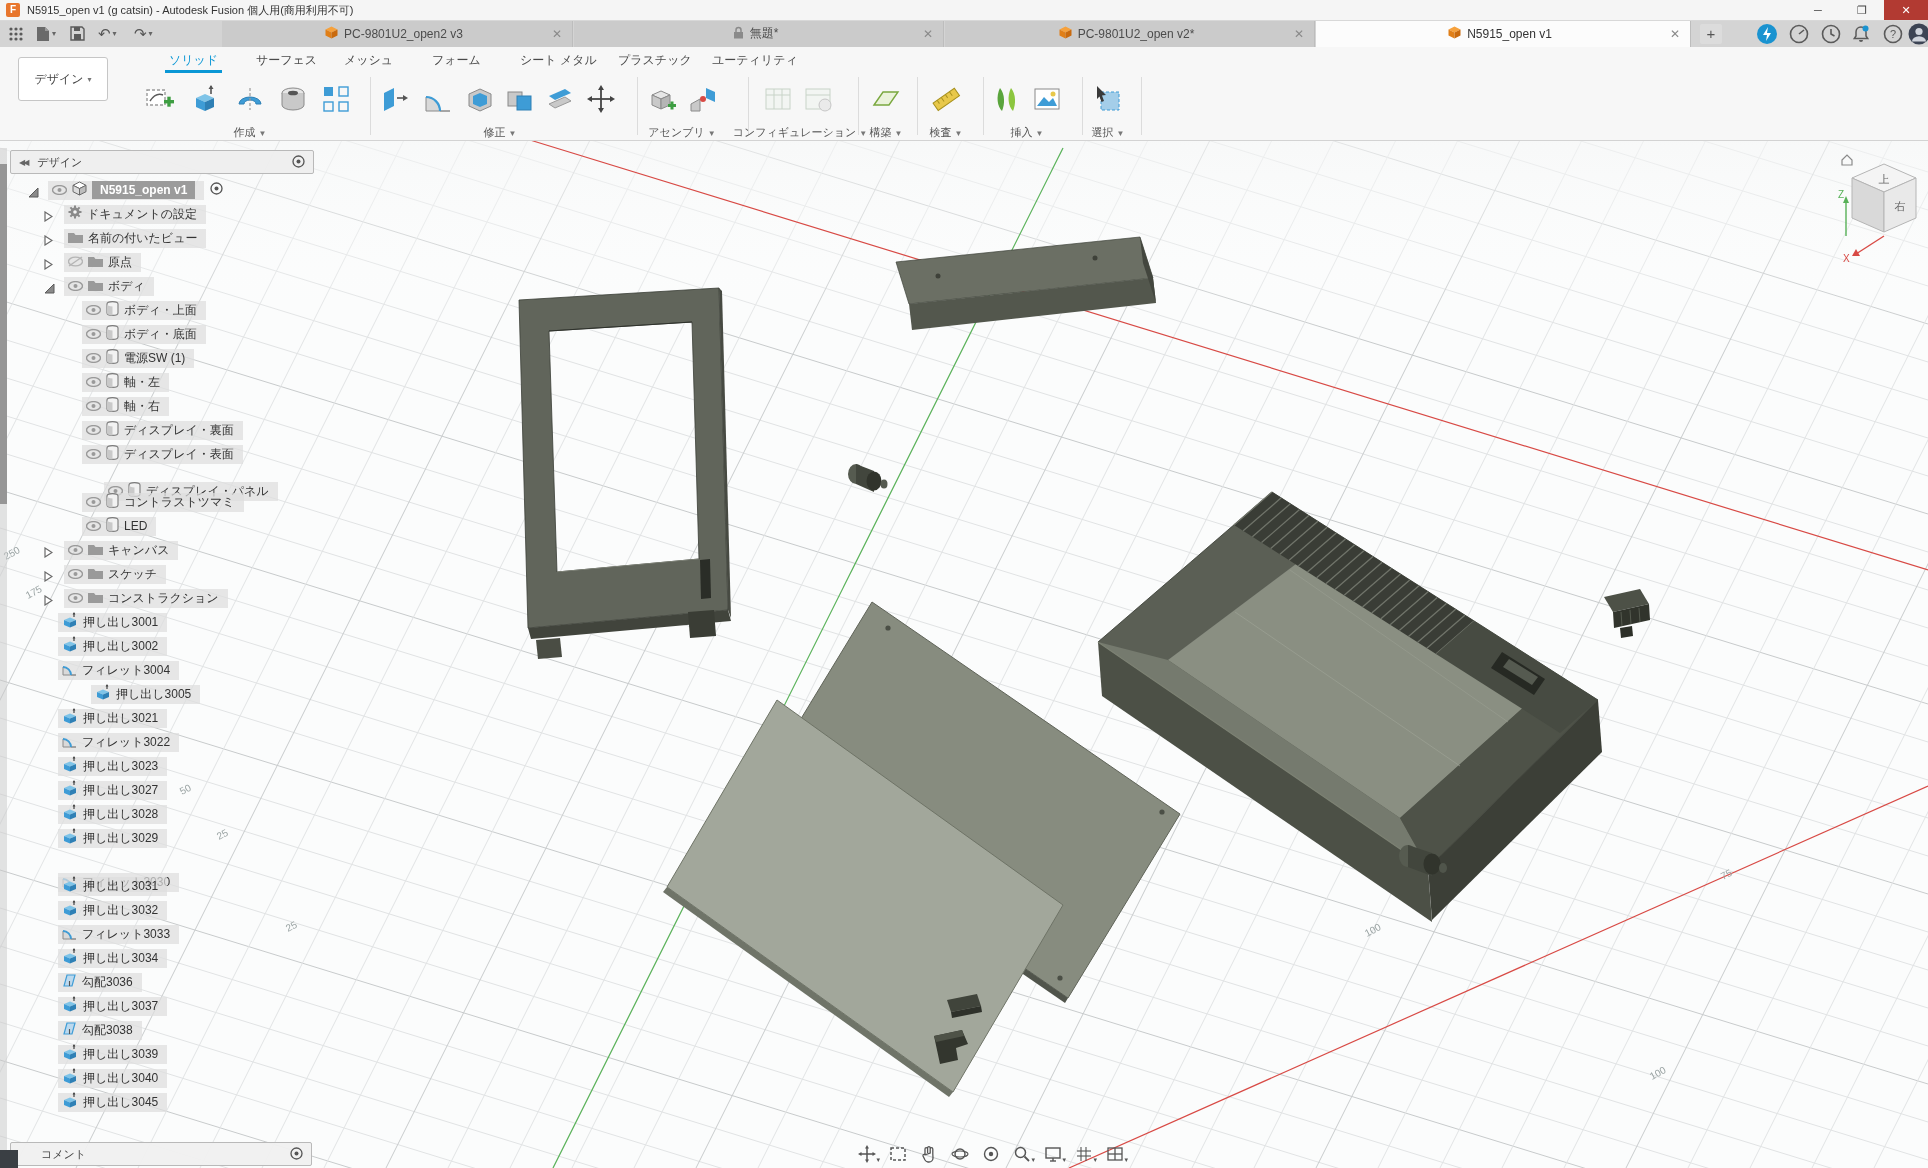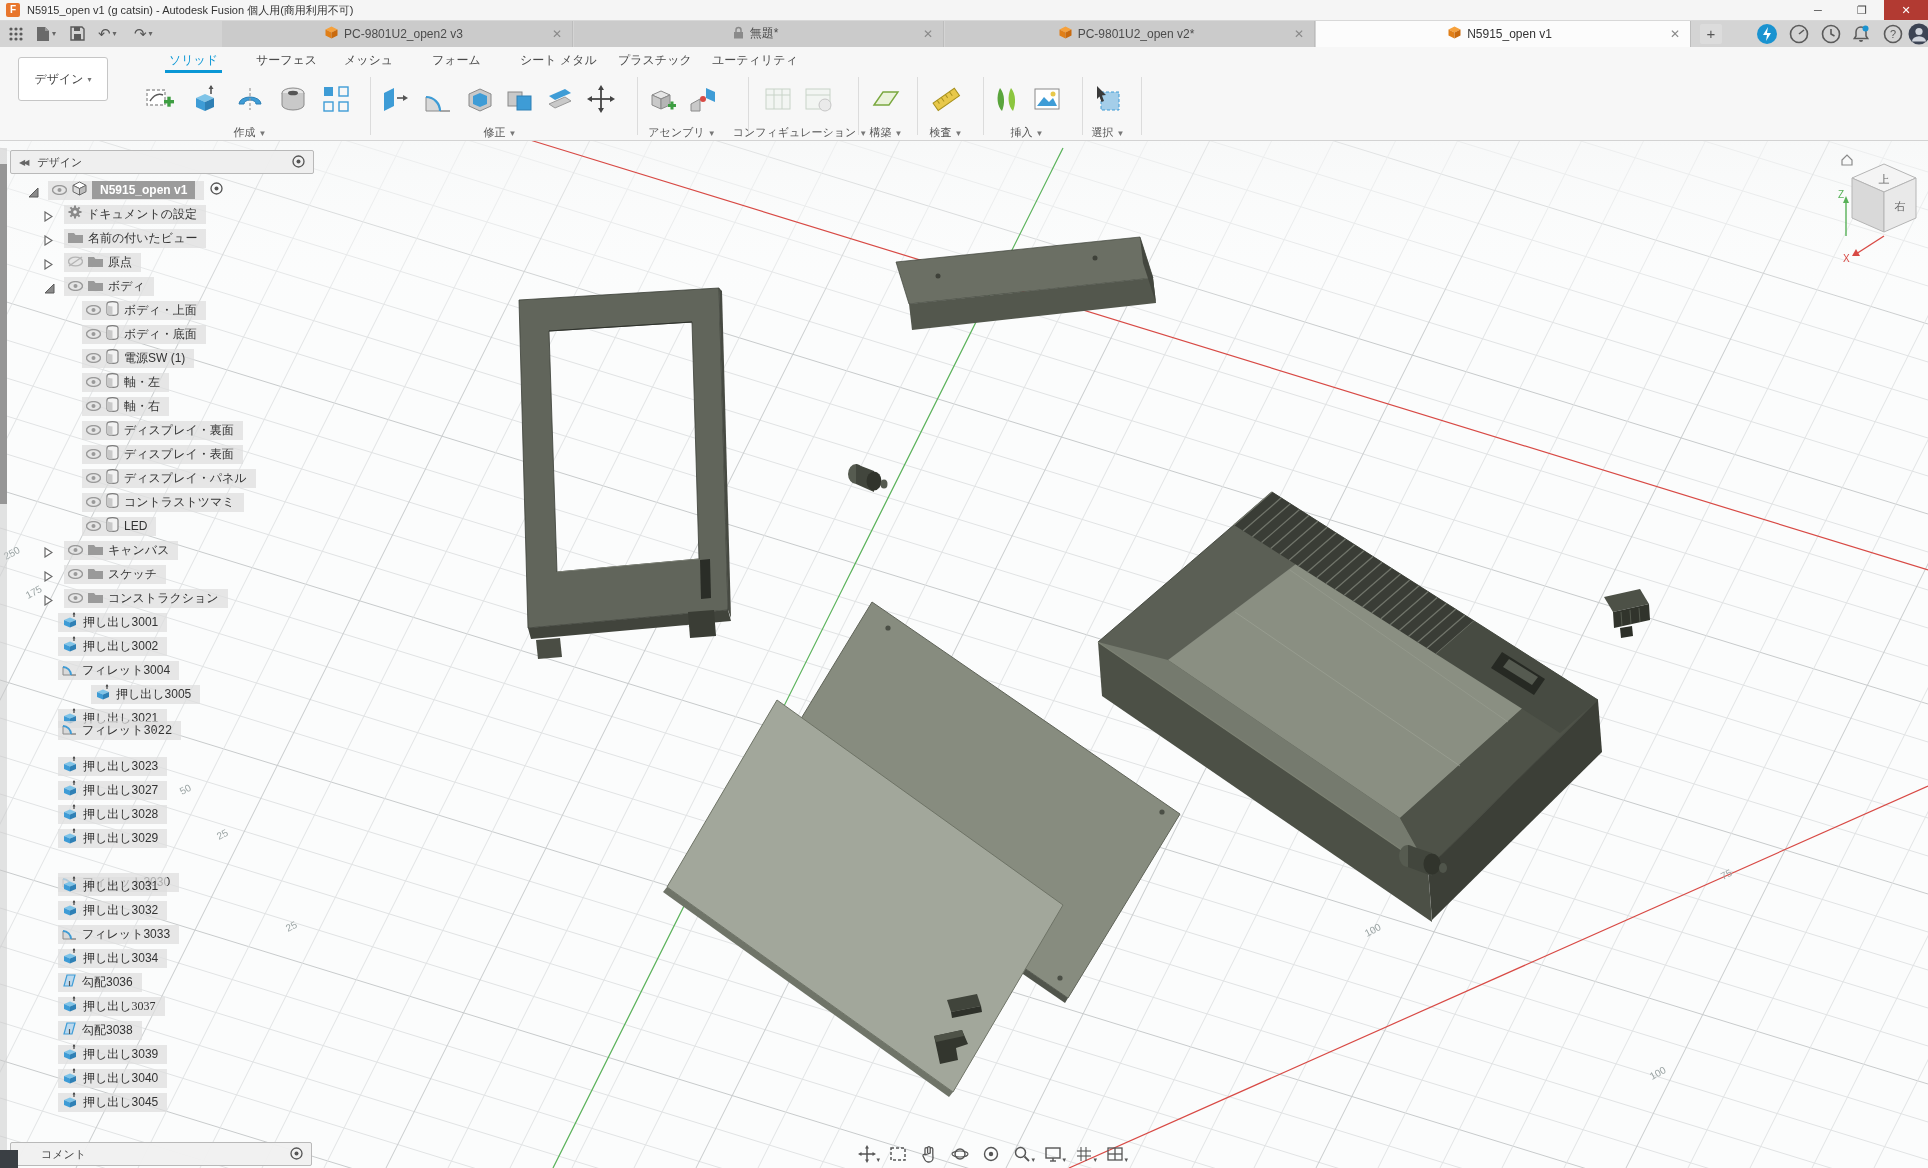--- a/index.html
+++ b/index.html
@@ -808,21 +808,21 @@
               <ellipse cx="7.5" cy="5" rx="7" ry="4.4" fill="none" stroke="#9a9a9a" stroke-width="1.4"></ellipse>
               <circle cx="7.5" cy="5" r="2" fill="#9a9a9a"></circle>
             </svg></span>
           <span><svg width="13" height="15">
               <path d="M1,3 a5.5,2.4 0 0 1 11,0 v9 a5.5,2.4 0 0 1 -11,0 Z" fill="#f2f2f2" stroke="#7a7a7a" stroke-width="1.1"></path>
               <path d="M1,3 v9 a5.5,2.4 0 0 0 5.5,2.4 v-9 a5.5,2.4 0 0 1 -5.5,-2.4 Z" fill="#c9c9c9"></path>
             </svg></span>
           <span class="lab">ディスプレイ・表面</span>
         </span>
       </div>
-      <div class="trow" style="top: 288px;">
+      <div class="trow" style="top: 301px; padding-left: 22px;">
         <span class="pill" style="margin-left:82px">
           <span><svg width="15" height="10">
               <ellipse cx="7.5" cy="5" rx="7" ry="4.4" fill="none" stroke="#9a9a9a" stroke-width="1.4"></ellipse>
               <circle cx="7.5" cy="5" r="2" fill="#9a9a9a"></circle>
             </svg></span>
           <span><svg width="13" height="15">
               <path d="M1,3 a5.5,2.4 0 0 1 11,0 v9 a5.5,2.4 0 0 1 -11,0 Z" fill="#f2f2f2" stroke="#7a7a7a" stroke-width="1.1"></path>
               <path d="M1,3 v9 a5.5,2.4 0 0 0 5.5,2.4 v-9 a5.5,2.4 0 0 1 -5.5,-2.4 Z" fill="#c9c9c9"></path>
             </svg></span>
           <span class="lab">ディスプレイ・パネル</span>
@@ -949,21 +949,21 @@
           <span><svg width="16" height="16">
               <path d="M2,8 L8,5.4 L14,8 L8,10.6 Z" fill="#7fc4e8"></path>
               <path d="M2,8 L8,10.6 L8,15.5 L2,13 Z" fill="#3e9cd6"></path>
               <path d="M8,10.6 L14,8 L14,13 L8,15.5 Z" fill="#2f80b5"></path>
               <line x1="12" y1="5" x2="12" y2="1" stroke="#444" stroke-width="1.2"></line>
               <path d="M12,0 L10.6,2.6 L13.4,2.6 Z" fill="#444"></path>
             </svg></span>
           <span class="lab">押し出し3021</span>
         </span>
       </div>
-      <div class="trow" style="top: 540px; font-family: Liberation Mono, monospace;">
+      <div class="trow" style="top: 552px;">
         <span class="pill" style="margin-left:58px">
           <span><svg width="15" height="15">
               <path d="M14,14 L1,14 L1,6 A8,8 0 0 1 9,14 Z" fill="#d9d9d9" stroke="#8a8a8a"></path>
               <path d="M1,6 A8,8 0 0 1 9,14" fill="none" stroke="#3e9cd6" stroke-width="1.8"></path>
             </svg></span>
           <span class="lab">フィレット3022</span>
         </span>
       </div>
       <div class="trow" style="top: 576px;">
         <span class="pill" style="margin-left:58px">
@@ -1069,21 +1069,21 @@
       </div>
       <div class="trow" style="top: 792px;">
         <span class="pill" style="margin-left:58px">
           <span><svg width="15" height="15">
               <path d="M2,13 L5,2 L13,2 L10,13 Z" fill="#bcd9ee" stroke="#3e9cd6" stroke-width="1.2"></path>
               <line x1="7.5" y1="13" x2="7.5" y2="8" stroke="#555" stroke-width="1.1"></line>
             </svg></span>
           <span class="lab">勾配3036</span>
         </span>
       </div>
-      <div class="trow" style="top: 816px; font-family: Liberation Serif, serif;">
+      <div class="trow" style="top: 816px;">
         <span class="pill" style="margin-left:58px">
           <span><svg width="16" height="16">
               <path d="M2,8 L8,5.4 L14,8 L8,10.6 Z" fill="#7fc4e8"></path>
               <path d="M2,8 L8,10.6 L8,15.5 L2,13 Z" fill="#3e9cd6"></path>
               <path d="M8,10.6 L14,8 L14,13 L8,15.5 Z" fill="#2f80b5"></path>
               <line x1="12" y1="5" x2="12" y2="1" stroke="#444" stroke-width="1.2"></line>
               <path d="M12,0 L10.6,2.6 L13.4,2.6 Z" fill="#444"></path>
             </svg></span>
           <span class="lab">押し出し3037</span>
         </span>

